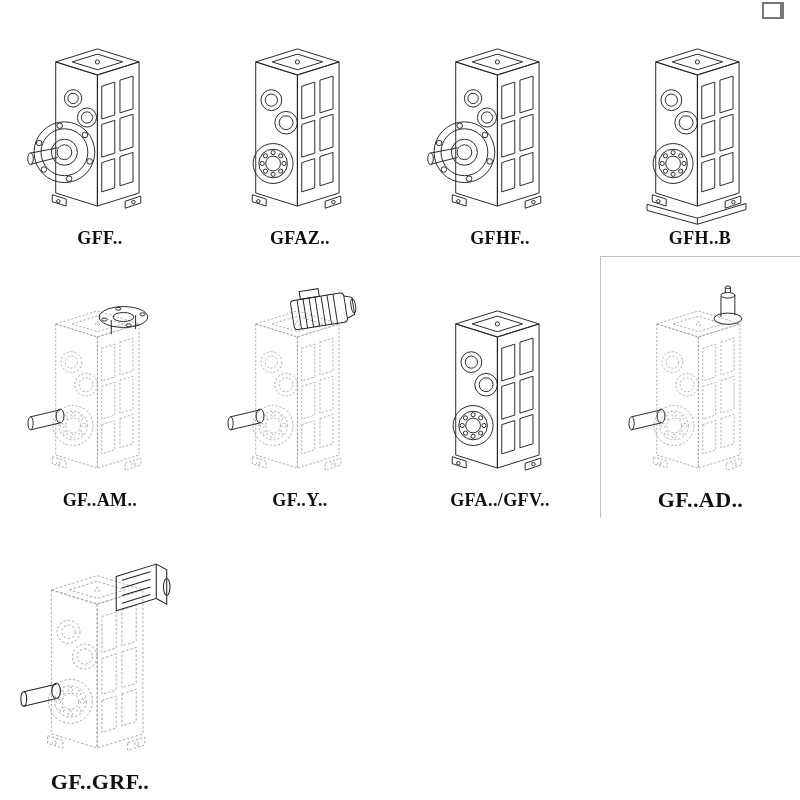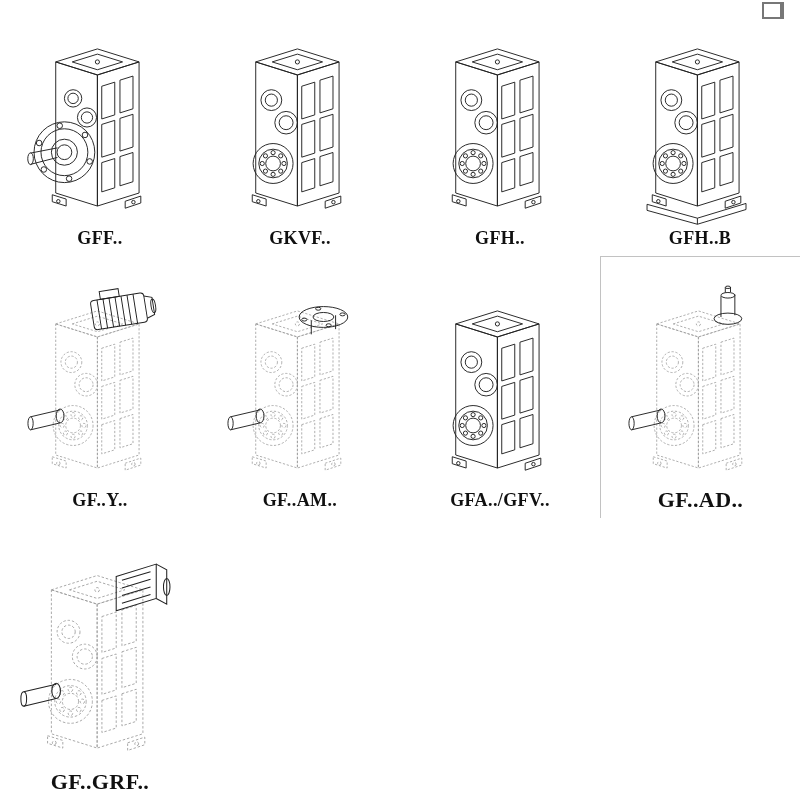--- a/index.html
+++ b/index.html
@@ -173,59 +173,59 @@
         </svg>
     <figcaption class="lbl">GFF..</figcaption>
   </figure>
 
 
   <figure class="cell">
     <svg class="fig" viewBox="0 0 190 235">
           <use href="#sym-housing" class="solid"></use>
           <use href="#sym-shaft-bores" class="solid"></use>
         </svg>
-    <figcaption class="lbl">GKVF..</figcaption>
-  </figure>
-
-
-  <figure class="cell">
-    <svg class="fig" viewBox="0 0 190 235">
-          <use href="#sym-housing" class="solid"></use>
-          <use href="#sym-shaft-bores" class="solid"></use>
-        </svg>
-    <figcaption class="lbl">GFH..</figcaption>
-  </figure>
+    <figcaption class="lbl">GFAZ..</figcaption>
+  </figure>
+
+  <figure class="cell">
+    <svg class="fig" viewBox="0 0 190 235">
+          <use href="#sym-housing" class="solid"></use>
+          <use href="#sym-flange-output" class="solid"></use>
+        </svg>
+    <figcaption class="lbl">GFHF..</figcaption>
+  </figure>
+
 
   <figure class="cell">
     <svg class="fig" viewBox="0 0 190 235">
           <use href="#sym-housing" class="solid"></use>
           <use href="#sym-shaft-bores" class="solid"></use>
           <use href="#sym-base-rails" class="solid"></use>
         </svg>
     <figcaption class="lbl">GFH..B</figcaption>
   </figure>
 
   <figure class="cell">
     <svg class="fig" viewBox="0 0 190 235">
           <use href="#sym-housing" class="phantom"></use>
           <use href="#sym-shaft-bores" class="phantom"></use>
+          <use href="#sym-top-flange" class="solid"></use>
+          <use href="#sym-output-shaft" class="solid"></use>
+        </svg>
+    <figcaption class="lbl">GF..AM..</figcaption>
+  </figure>
+
+  <figure class="cell">
+    <svg class="fig" viewBox="0 0 190 235">
+          <use href="#sym-housing" class="phantom"></use>
+          <use href="#sym-shaft-bores" class="phantom"></use>
           <use href="#sym-motor" class="solid"></use>
           <use href="#sym-output-shaft" class="solid"></use>
         </svg>
     <figcaption class="lbl">GF..Y..</figcaption>
-  </figure>
-
-  <figure class="cell">
-    <svg class="fig" viewBox="0 0 190 235">
-          <use href="#sym-housing" class="phantom"></use>
-          <use href="#sym-shaft-bores" class="phantom"></use>
-          <use href="#sym-top-flange" class="solid"></use>
-          <use href="#sym-output-shaft" class="solid"></use>
-        </svg>
-    <figcaption class="lbl">GF..AM..</figcaption>
   </figure>
 
 
   <figure class="cell">
     <svg class="fig" viewBox="0 0 190 235">
           <use href="#sym-housing" class="solid"></use>
           <use href="#sym-shaft-bores" class="solid"></use>
         </svg>
     <figcaption class="lbl">GFA../GFV..</figcaption>
   </figure>

